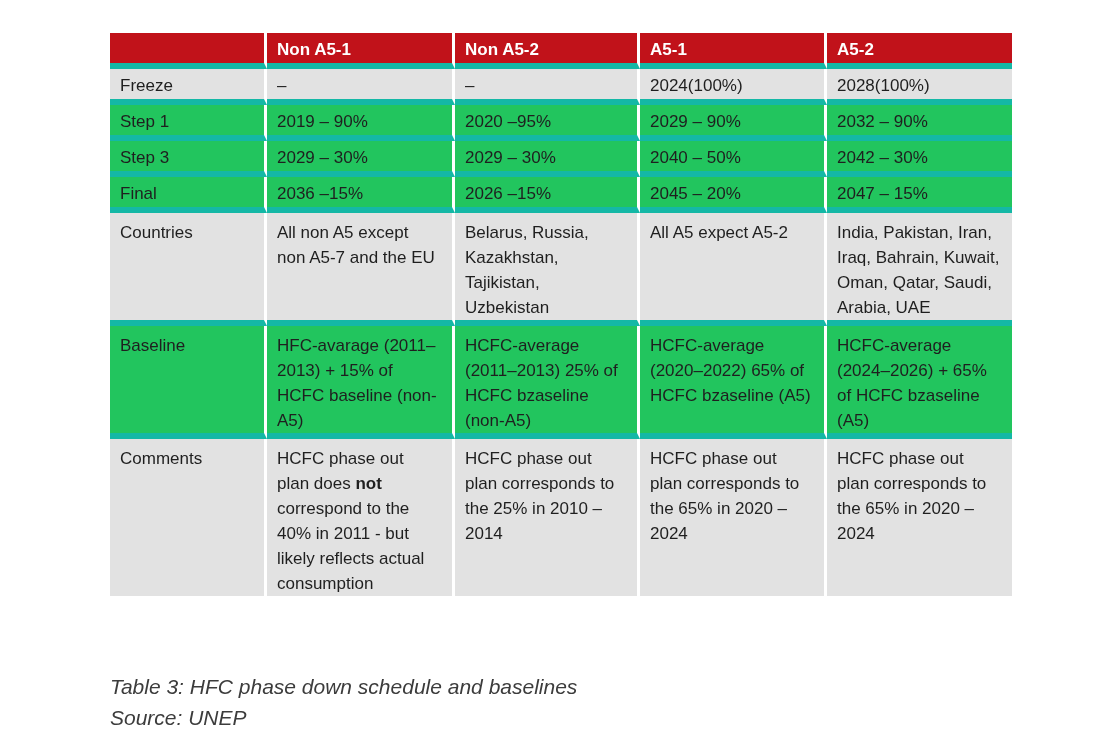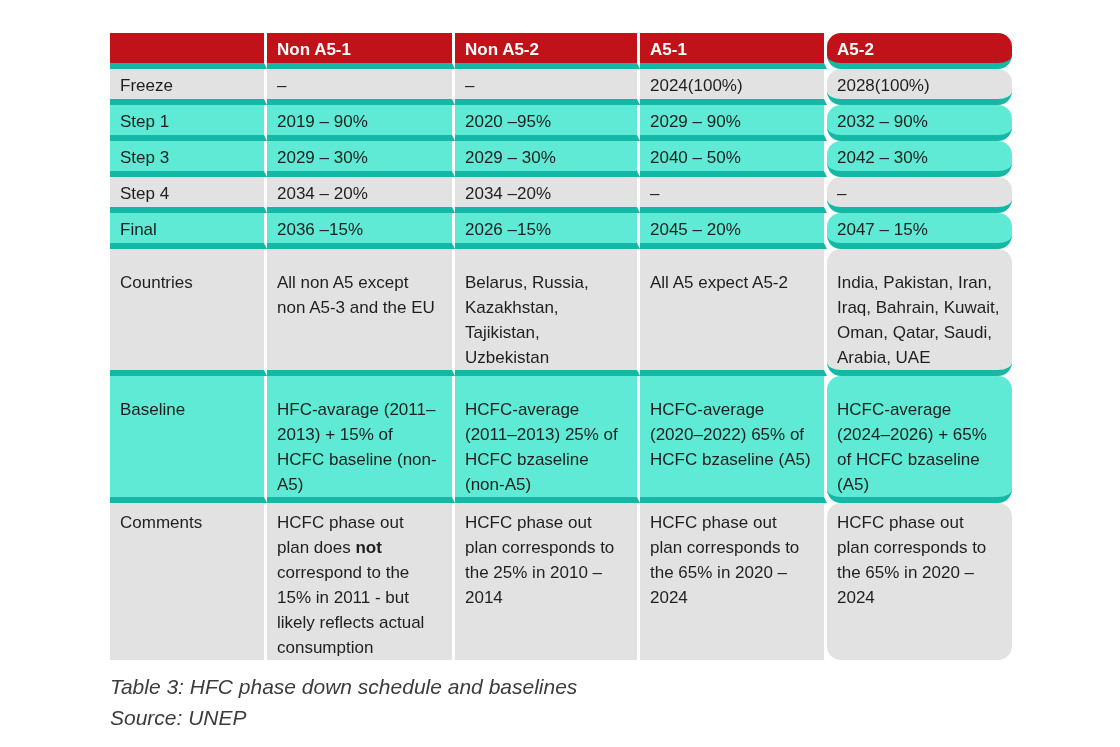--- a/index.html
+++ b/index.html
@@ -29,34 +29,34 @@
   th, td {
     border-right: 3px solid #ffffff;
     border-bottom: 6px solid #14b8a6;
     vertical-align: top;
     text-align: left;
     font-size: 17px;
     line-height: 25px;
     padding: 4px 12px 0 10px;
     overflow: hidden;
   }
-  th:last-child, td:last-child { border-right: none; border-radius: 14px; }
+  th:last-child, td:last-child { border-right: none; }
   thead th {
     background: #c1121a;
     color: #ffffff;
     font-weight: bold;
     font-size: 17px;
     height: 35px;
     line-height: 27px;
     padding-top: 3px;
   }
   tbody tr.odd  td { background: #e2e2e2; }
-  tbody tr.even td { background: #5eead4; }
+  tbody tr.even td { background: #22c55e; }
   tbody tr.r-small td { height: 36px; }
-  tbody tr.r-med   td { height: 110px; padding-top: 21px; }
+  tbody tr.r-med   td { height: 110px; padding-top: 7px; }
   tbody tr.r-big   td { height: 155px; padding-top: 7px; border-bottom: none; }
   td strong { font-weight: bold; }
   .caption {
     position: absolute;
     left: 110px; top: 671px;
     font-style: italic;
     font-size: 21px;
     line-height: 31px;
     color: #3c3c3c;
   }
@@ -97,52 +97,45 @@
         <td>2029 – 90%</td>
         <td>2032 – 90%</td>
       </tr>
       <tr class="even r-small">
         <td>Step 3</td>
         <td>2029 – 30%</td>
         <td>2029 – 30%</td>
         <td>2040 – 50%</td>
         <td>2042 – 30%</td>
       </tr>
-      <tr class="odd r-small">
-        <td>Step 4</td>
-        <td>2034 – 20%</td>
-        <td>2034 –20%</td>
-        <td>–</td>
-        <td>–</td>
-      </tr>
       <tr class="even r-small">
         <td>Final</td>
         <td>2036 –15%</td>
         <td>2026 –15%</td>
         <td>2045 – 20%</td>
         <td>2047 – 15%</td>
       </tr>
       <tr class="odd r-med">
         <td>Countries</td>
-        <td>All non A5 except non A5-3 and the EU</td>
+        <td>All non A5 except non A5-7 and the EU</td>
         <td>Belarus, Russia, Kazakhstan, Tajikistan, Uzbekistan</td>
         <td>All A5 expect A5-2</td>
         <td>India, Pakistan, Iran, Iraq, Bahrain, Kuwait, Oman, Qatar, Saudi, Arabia, UAE</td>
       </tr>
       <tr class="even r-med">
         <td>Baseline</td>
         <td>HFC-avarage (2011–2013) + 15% of HCFC baseline (non-A5)</td>
         <td>HCFC-average (2011–2013) 25% of HCFC bzaseline (non-A5)</td>
         <td>HCFC-average (2020–2022) 65% of HCFC bzaseline (A5)</td>
         <td>HCFC-average (2024–2026) + 65% of HCFC bzaseline (A5)</td>
       </tr>
       <tr class="odd r-big">
         <td>Comments</td>
         <td>
-          <span>HCFC phase out plan does </span><strong>not</strong><span> correspond to the 15% in 2011 - but likely reflects actual consumption</span>
+          <span>HCFC phase out plan does </span><strong>not</strong><span> correspond to the 40% in 2011 - but likely reflects actual consumption</span>
         </td>
         <td>HCFC phase out plan corresponds to the 25% in 2010 – 2014</td>
         <td>HCFC phase out plan corresponds to the 65% in 2020 – 2024</td>
         <td>HCFC phase out plan corresponds to the 65% in 2020 – 2024</td>
       </tr>
     </tbody>
   </table>
 </div>
 
 <div class="caption">

